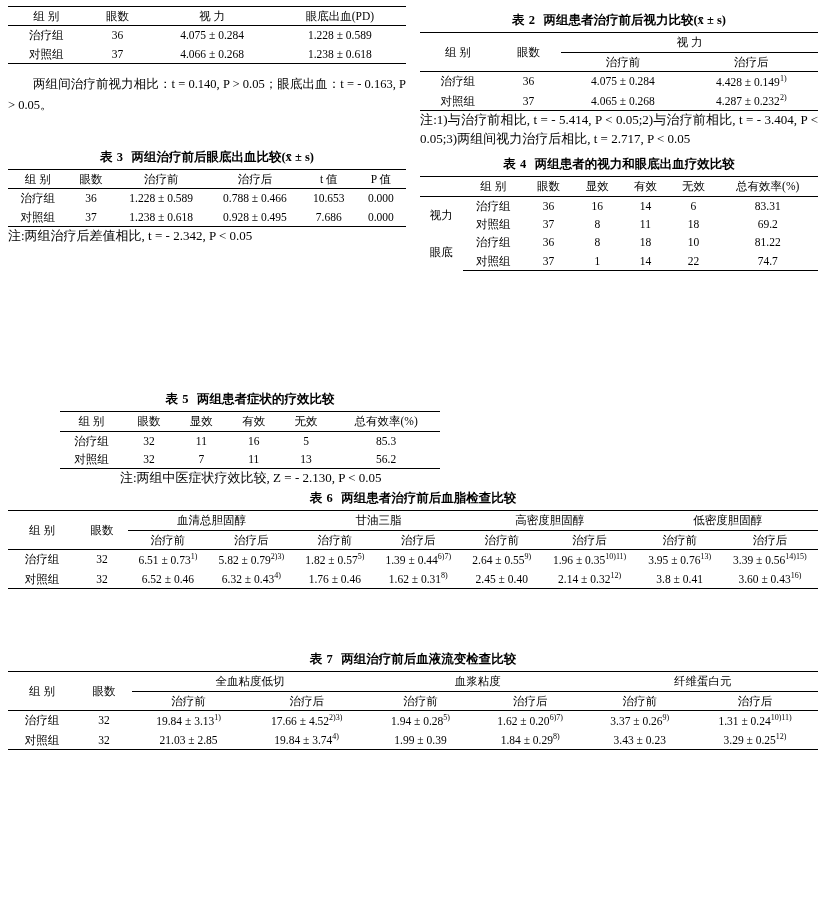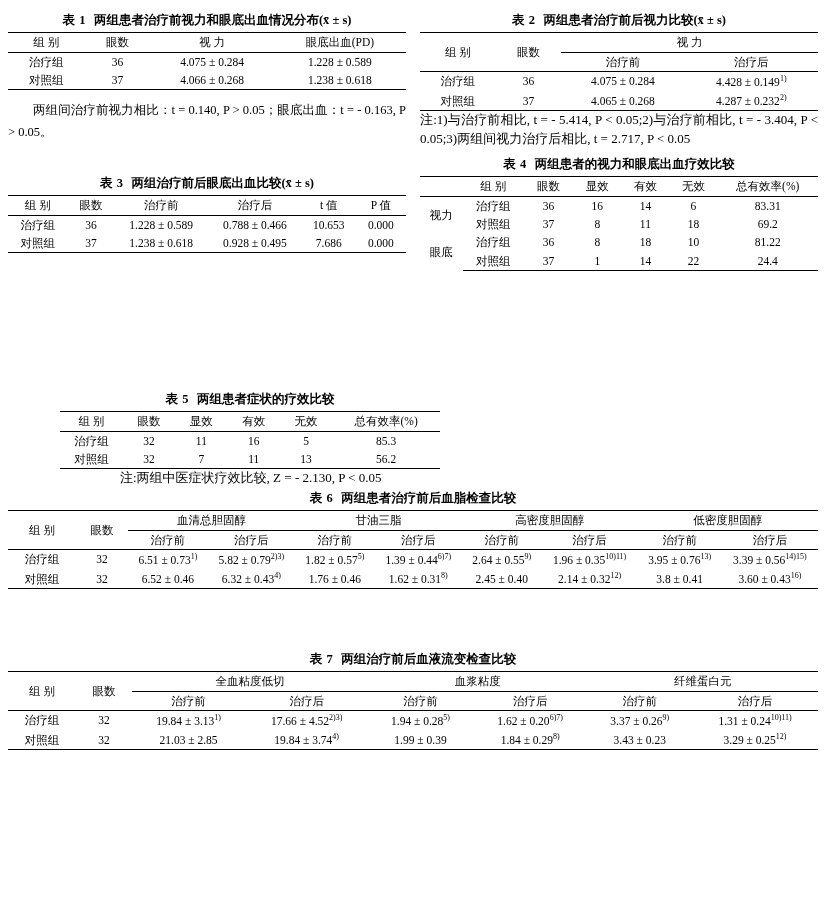--- a/index.html
+++ b/index.html
@@ -88,23 +88,20 @@
   .tbl-wrap { display: flex; justify-content: center; }
   .hdr-group { border-bottom: 1px solid #000; }
 </style>
 </head>
 <body>
 
 <div class="page">
 
   <div class="col-left">
 
-    <div class="tbl-title">
-      <b>表 1</b><span class="tname">两组患者治疗前视力和眼底出血情况分布(x̄ ± s)</span>
-    </div>
     <div class="tbl-wrap">
       <table class="data">
         <tbody>
             <tr class="rule-top rule-mid">
           <td style="width:70px;">组 别</td>
           <td style="width:60px;">眼数</td>
           <td style="width:120px;">视 力</td>
           <td style="width:130px;">眼底出血(PD)</td>
         </tr>
         <tr class="rule-mid">
@@ -151,20 +148,21 @@
           <td>对照组</td>
           <td>37</td>
           <td>1.238 ± 0.618</td>
           <td>0.928 ± 0.495</td>
           <td>7.686</td>
           <td>0.000</td>
         </tr>
       </tbody>
         </table>
     </div>
+    <div class="note">注:两组治疗后差值相比, t = - 2.342, P &lt; 0.05</div>
 
   </div>
 
   <div class="col-right">
 
     <div class="tbl-title">
       <b>表 2</b><span class="tname">两组患者治疗前后视力比较(x̄ ± s)</span>
     </div>
     <div class="tbl-wrap">
       <table class="data">
@@ -235,21 +233,21 @@
           <td>18</td>
           <td>10</td>
           <td>81.22</td>
         </tr>
         <tr class="rule-bot">
           <td>对照组</td>
           <td>37</td>
           <td>1</td>
           <td>14</td>
           <td>22</td>
-          <td>24.4</td>
+          <td>74.7</td>
         </tr>
       </tbody>
         </table>
     </div>
 
   </div>
 
   <div style="position:absolute; left:60px; top:385px; width:380px;">
     <div class="tbl-title">
       <b>表 5</b><span class="tname">两组患者症状的疗效比较</span>

